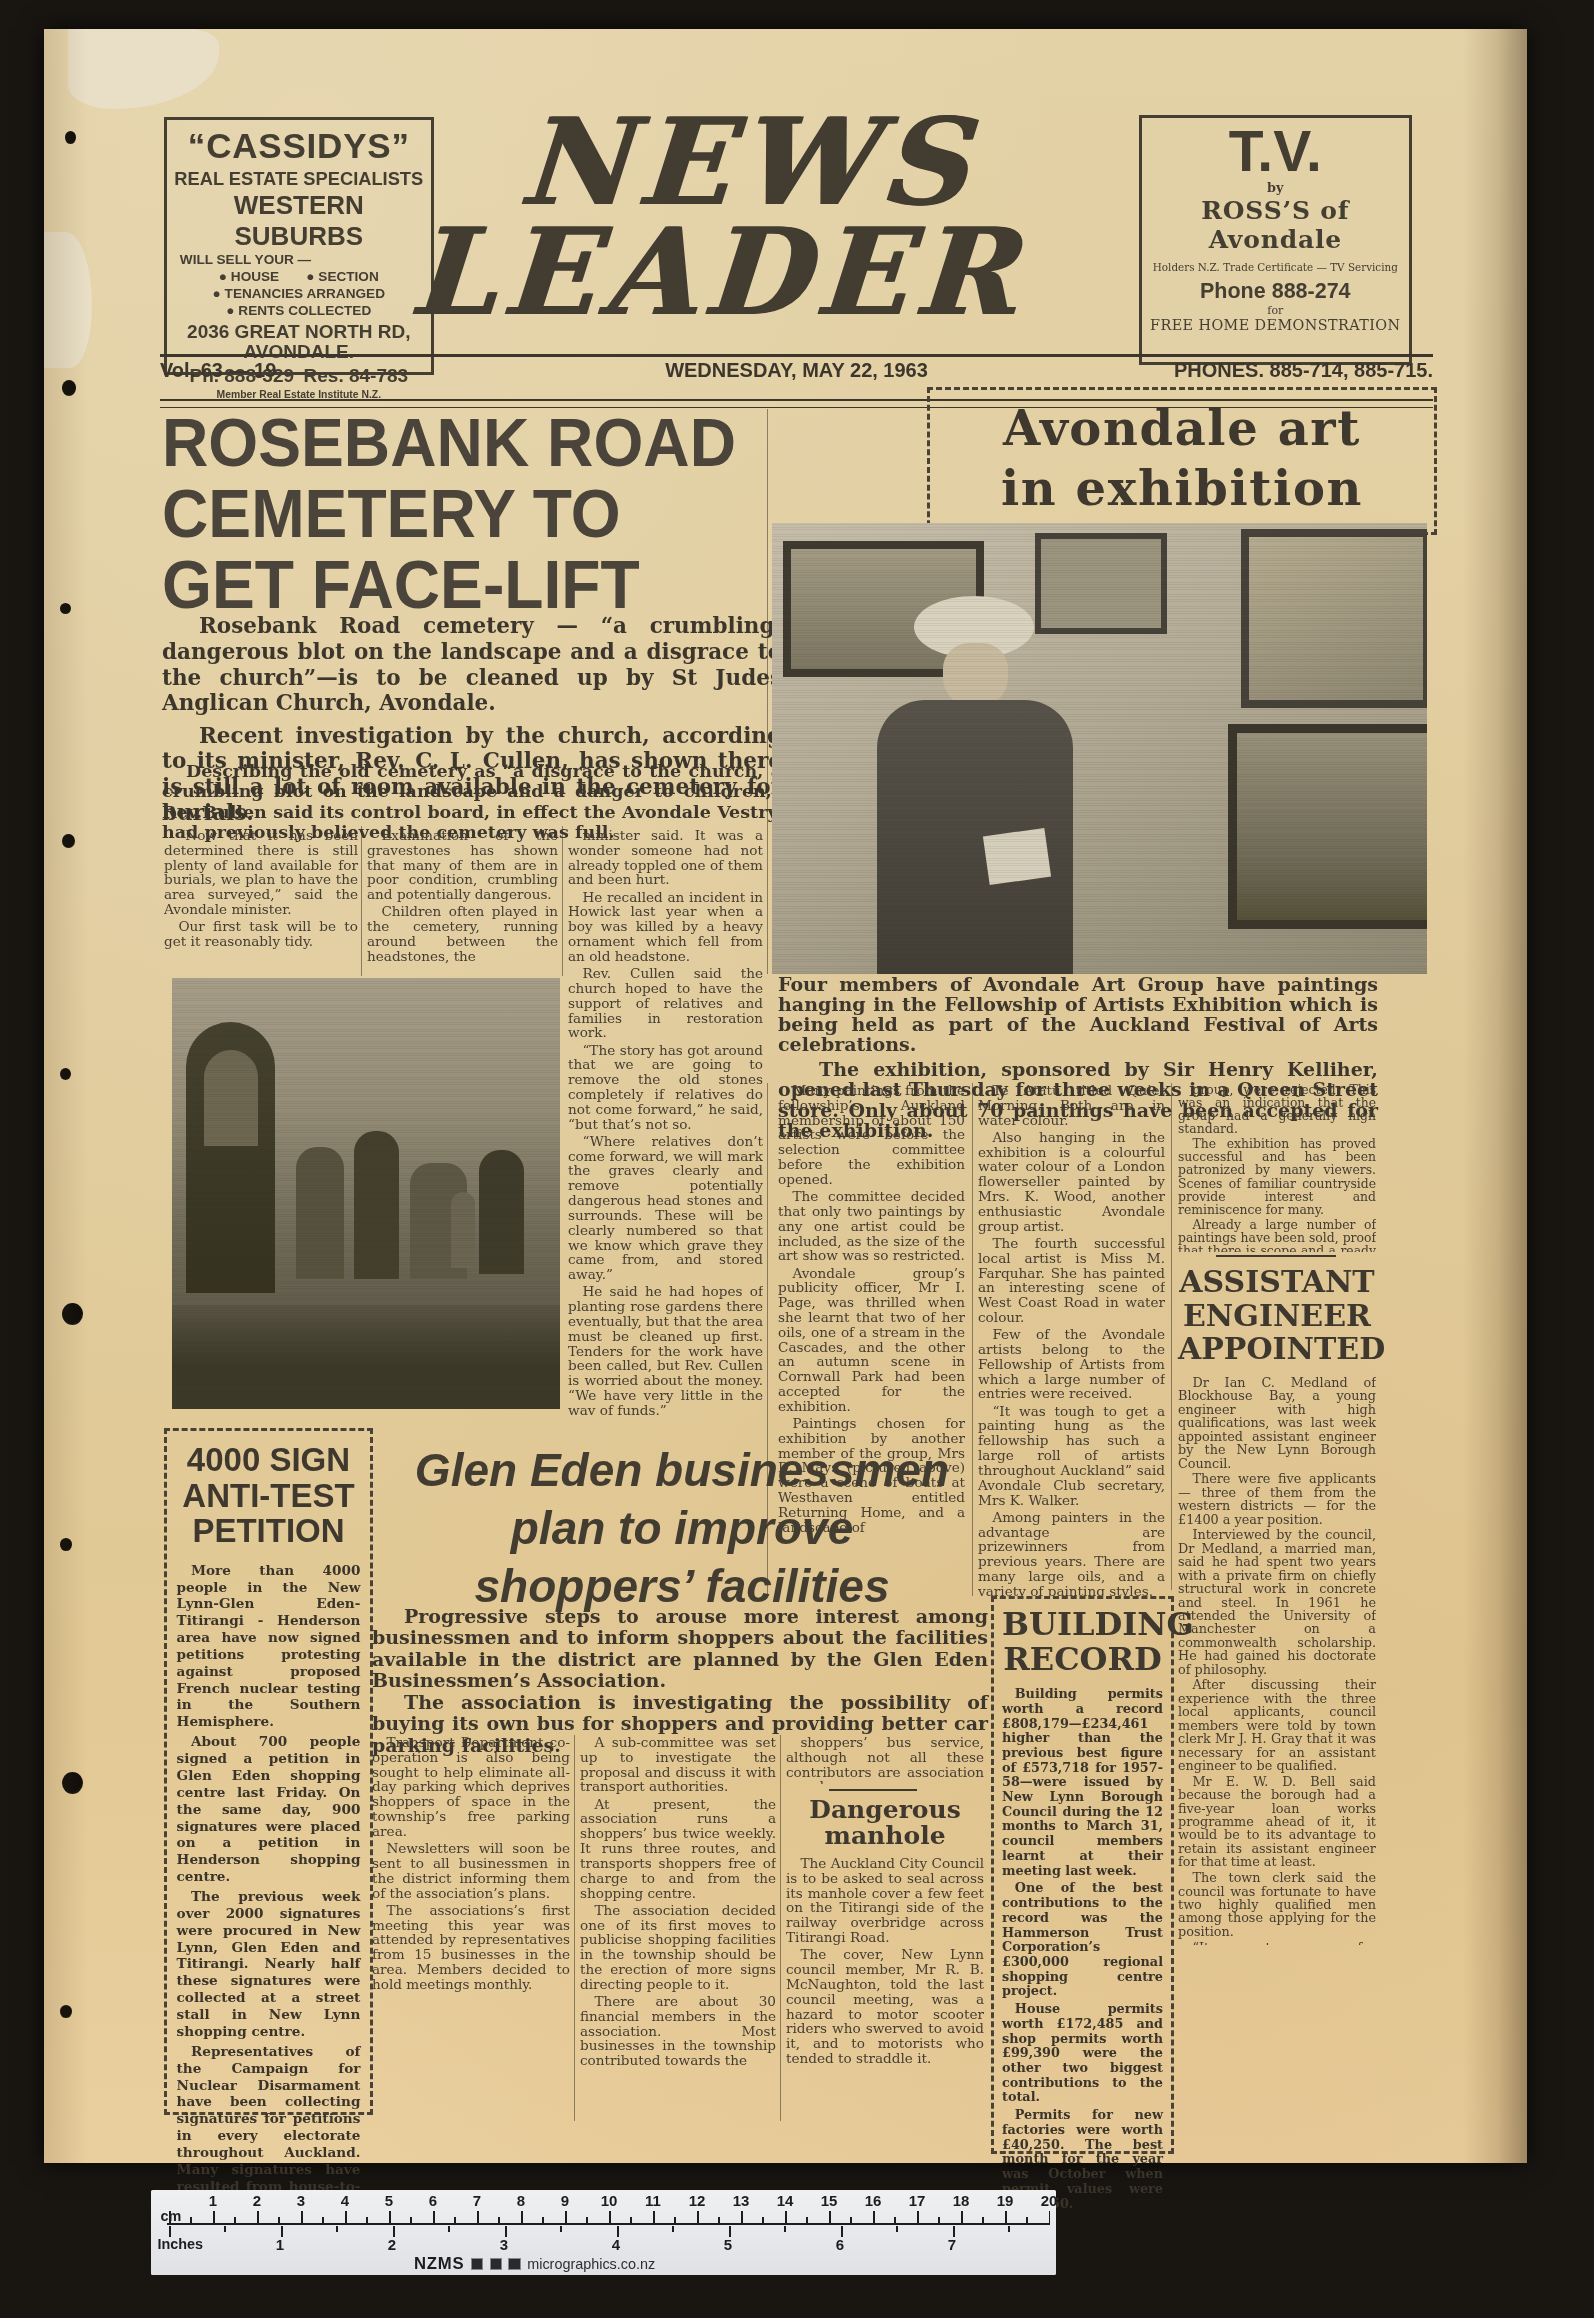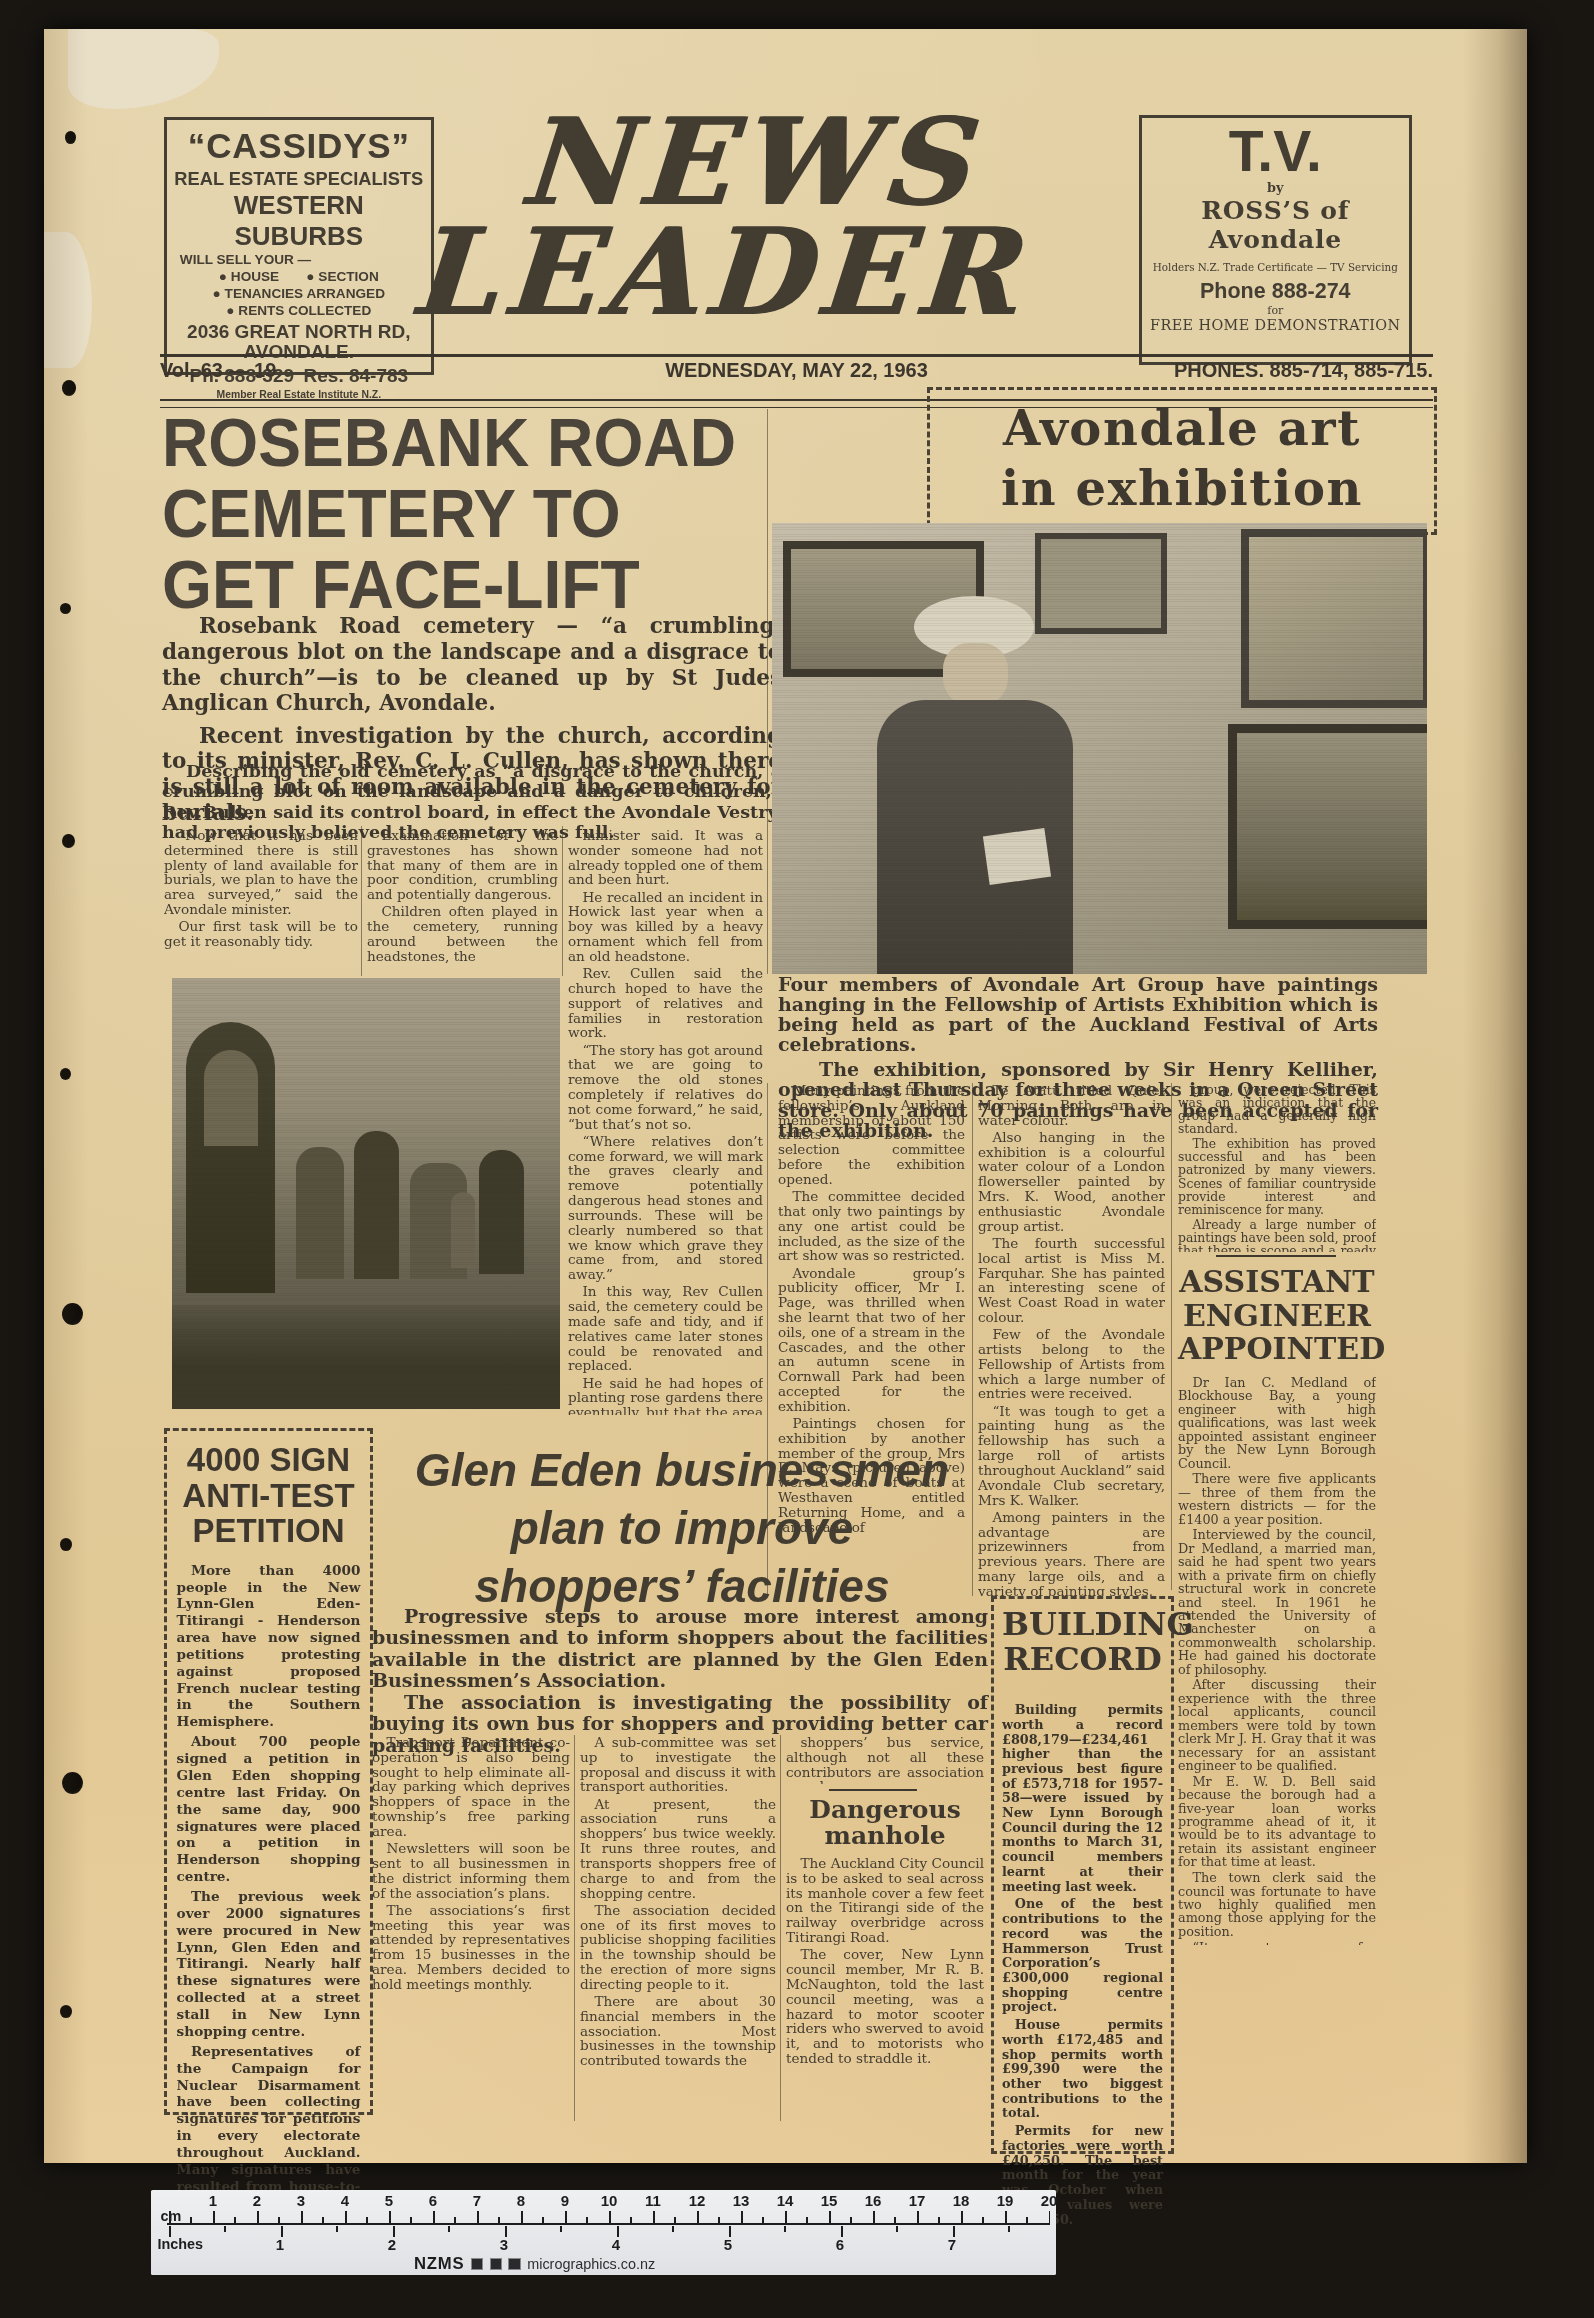--- a/index.html
+++ b/index.html
@@ -116,21 +116,21 @@
     text-align:justify;color:#3c362c;}
   .glen-intro p{margin:0;text-indent:32px;}
 
   .manhole-rule{left:785px;top:1760px;width:88px;border-top:2.4px solid #3e382e;}
   .manhole-hl{left:742px;top:1768px;width:198px;font-size:25px;line-height:1.05;}
   .manhole-body{left:742px;top:1827px;width:198px;height:263px;}
 
   
   .building-box{left:947px;top:1567px;width:183px;height:558px;border:3.2px dashed #4a4335;padding:8px 8px;box-sizing:border-box;}
   .building-hl div{font-size:32px;font-weight:bold;line-height:1.08;text-align:center;color:#3e382e;}
-  .building-body{margin-top:27px;font-weight:bold;font-size:12.8px;line-height:1.15;text-align:justify;color:#3a342a;}
+  .building-body{margin-top:11px;font-weight:bold;font-size:12.8px;line-height:1.15;text-align:justify;color:#3a342a;}
   .building-body p{margin:0 0 3.2px;text-indent:12.8px;}
 
   
   .asst-rule{left:1172px;top:1226px;width:120px;border-top:2.4px solid #3e382e;}
   .asst-hl{left:1134px;top:1236px;width:198px;font-size:30px;line-height:1.12;}
   .asst-body{left:1134px;top:1347px;width:198px;height:569px;font-size:12.8px;line-height:1.05;}
 
   
   .ruler{position:absolute;left:151px;top:2190px;width:905px;height:85px;
     background:linear-gradient(180deg,#eef0f2,#dfe1e4);border-radius:1.6px;color:#1d1d1f;
@@ -232,21 +232,20 @@
     <div class="col" style="left:323px;top:799px;width:191px;height:148px;">
         <p>Examination of the gravestones has shown that many of them are in poor condition, crumbling and potentially dangerous.</p>
         <p>Children often played in the cemetery, running around between the headstones, the</p>
       </div>
     <div class="col" style="left:524px;top:799px;width:195px;height:587px;">
         <p>minister said. It was a wonder someone had not already toppled one of them and been hurt.</p>
         <p>He recalled an incident in Howick last year when a boy was killed by a heavy ornament which fell from an old headstone.</p>
         <p>Rev. Cullen said the church hoped to have the support of relatives and families in restoration work.</p>
         <p>“The story has got around that we are going to remove the old stones completely if relatives do not come forward,” he said, “but that’s not so.</p>
         <p>“Where relatives don’t come forward, we will mark the graves clearly and remove potentially dangerous head stones and surrounds. These will be clearly numbered so that we know which grave they came from, and stored away.”</p>
-        <p>In this way, Rev Cullen said, the cemetery could be made safe and tidy, and if relatives came later stones could be renovated and replaced.</p>
         <p>He said he had hopes of planting rose gardens there eventually, but that the area must be cleaned up first. Tenders for the work have been called, but Rev. Cullen is worried about the money. “We have very little in the way of funds.”</p>
       </div>
     <div class="vline" style="left:317px;top:797px;height:150px;"></div>
     <div class="vline" style="left:518px;top:797px;height:150px;"></div>
     <div class="vline" style="left:723px;top:380px;height:565px;"></div>
 
     <div class="photo cem-photo">
       <div class="stone" style="left:14.4px;top:44px;width:89px;height:271px;background:linear-gradient(180deg,#45412f,#35321f);border-radius:45px 45px 0 0;"></div>
       <div class="stone" style="left:32px;top:72px;width:54px;height:96px;background:#6d6751;border-radius:27px 27px 0 0;"></div>
       <div class="stone" style="left:124px;top:169px;width:48px;height:132px;background:#56523e;"></div>

